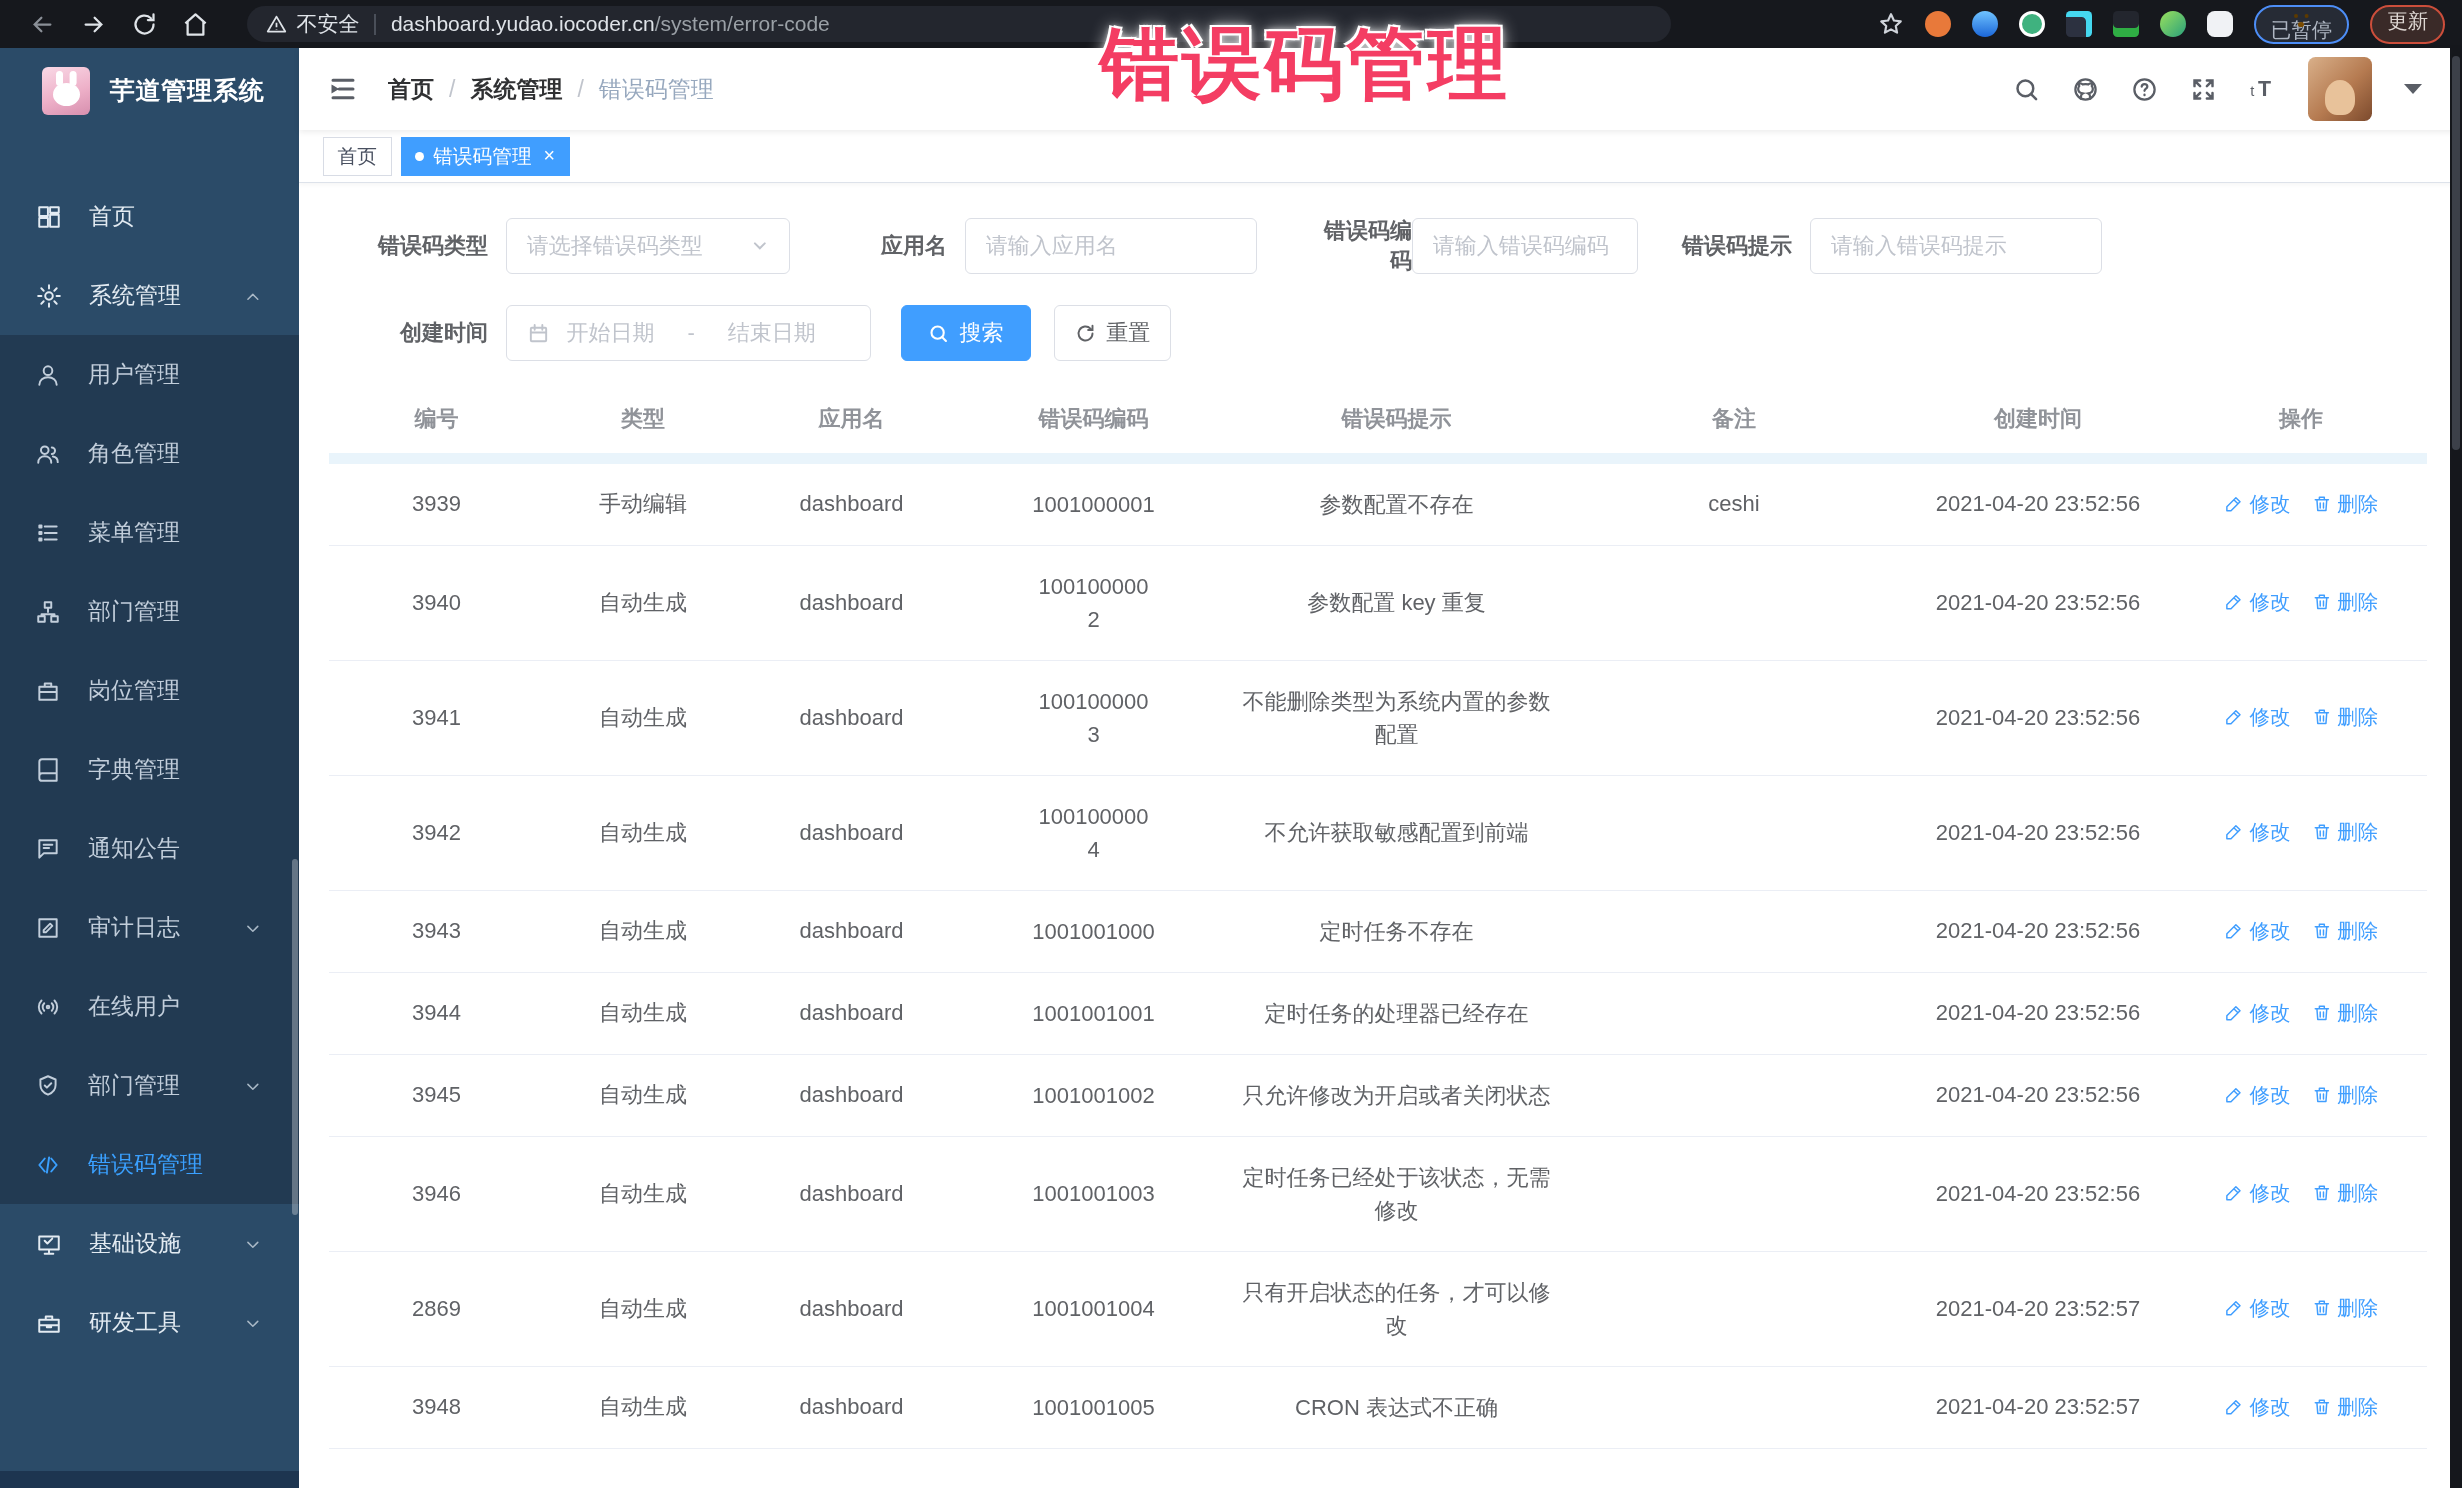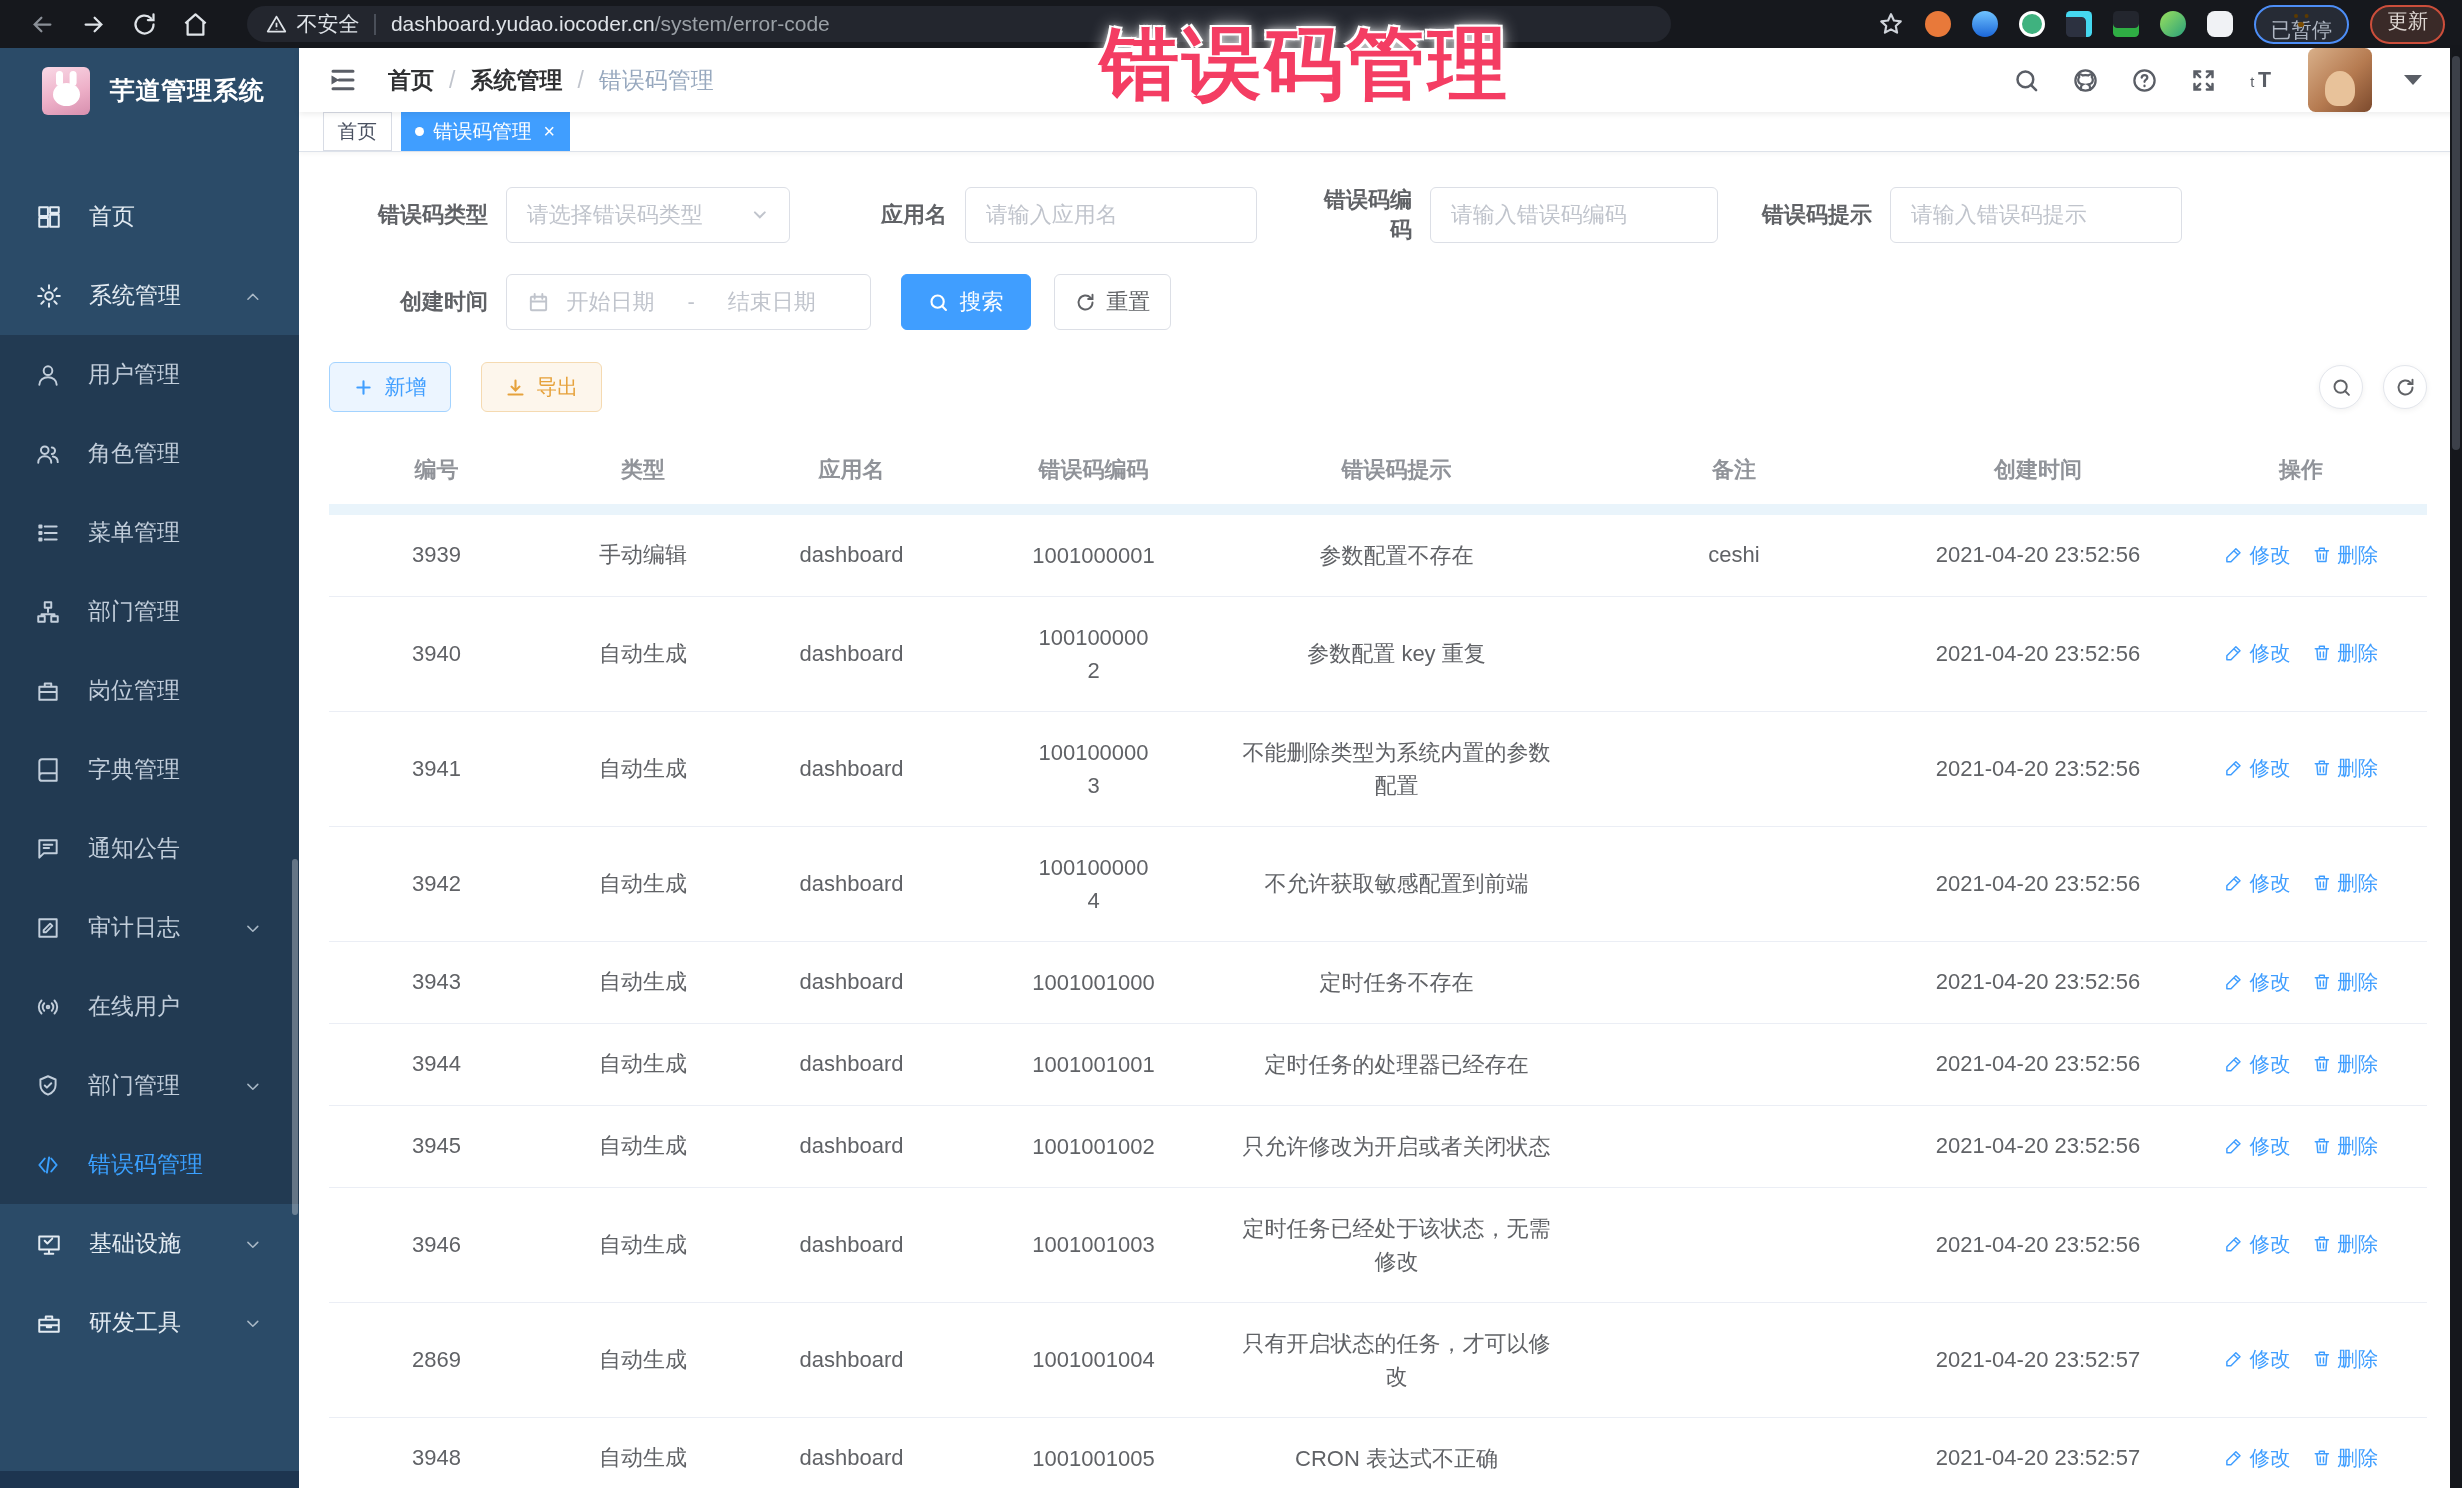--- a/index.html
+++ b/index.html
@@ -336,21 +336,21 @@
         <span class="f-label" style="width:159px">错误码类型</span>
         <div class="ctl" style="width:284px;margin-left:18px">
           <span class="ph">请选择错误码类型</span>
           <span class="sel-chev"><svg viewBox="0 0 24 24" fill="none" stroke="currentColor" stroke-width="2.4" stroke-linecap="round">
                 <path d="M6 9l6 6 6-6"></path>
               </svg></span>
         </div>
         <span class="f-label" style="width:72px;margin-left:85px">应用名</span>
         <input class="ctl" style="width: 292px; margin-left: 18px;" placeholder="请输入应用名">
         <span class="f-label" style="width:108px;margin-left:47px">错误码编码</span>
-        <input class="ctl" style="width: 288px; margin-left: 18px;" placeholder="请输入错误码编码">
+        <input class="ctl" style="width: 226px; " placeholder="请输入错误码编码">
         <span class="f-label" style="width:110px;margin-left:44px">错误码提示</span>
         <input class="ctl" style="width: 292px; margin-left: 18px;" placeholder="请输入错误码提示">
       </div>
 
       <div class="form-row" style="margin-top:29px">
         <span class="f-label" style="width:159px">创建时间</span>
         <div class="ctl" style="width:365px;margin-left:18px">
           <span class="cal-ico"><svg viewBox="0 0 24 24" fill="none" stroke="currentColor" stroke-width="2" stroke-linecap="round">
                 <rect x="4" y="6" width="16" height="14" rx="1"></rect>
                 <path d="M8 3v5M16 3v5M4 11h16"></path>
@@ -367,47 +367,20 @@
           <span>搜索</span>
         </span>
         <span class="btn btn-reset" style="margin-left:23px">
           <svg viewBox="0 0 24 24" fill="none" stroke="currentColor" stroke-width="2.2" stroke-linecap="round">
               <path d="M20 12a8 8 0 1 1-2.3-5.6M20 3v5h-5"></path>
             </svg>
           <span>重置</span>
         </span>
       </div>
 
-      <div class="toolbar">
-        <span class="btn btn-sm btn-add">
-          <svg viewBox="0 0 24 24" fill="none" stroke="currentColor" stroke-width="2.4" stroke-linecap="round">
-              <path d="M12 5v14M5 12h14"></path>
-            </svg>
-          <span>新增</span>
-        </span>
-        <span class="btn btn-sm btn-export">
-          <svg viewBox="0 0 24 24" fill="none" stroke="currentColor" stroke-width="2.4" stroke-linecap="round">
-              <path d="M12 4v11M7.5 11 12 15.5 16.5 11M4 20h16"></path>
-            </svg>
-          <span>导出</span>
-        </span>
-        <div class="toolbar-right">
-          <span class="circle-btn">
-              <svg viewBox="0 0 24 24" fill="none" stroke="currentColor" stroke-width="2.2" stroke-linecap="round">
-                <circle cx="11" cy="11" r="7"></circle>
-                <path d="M20.5 20.5 16 16"></path>
-              </svg>
-            </span>
-          <span class="circle-btn">
-              <svg viewBox="0 0 24 24" fill="none" stroke="currentColor" stroke-width="2.2" stroke-linecap="round">
-                <path d="M20 12a8 8 0 1 1-2.3-5.6M20 3v5h-5"></path>
-              </svg>
-            </span>
-        </div>
-      </div>
 
       <table class="grid">
         <colgroup>
           <col style="width:215px">
             <col style="width:198px">
             <col style="width:219px">
             <col style="width:265px">
           <col style="width:341px">
             <col style="width:334px">
             <col style="width:274px">

